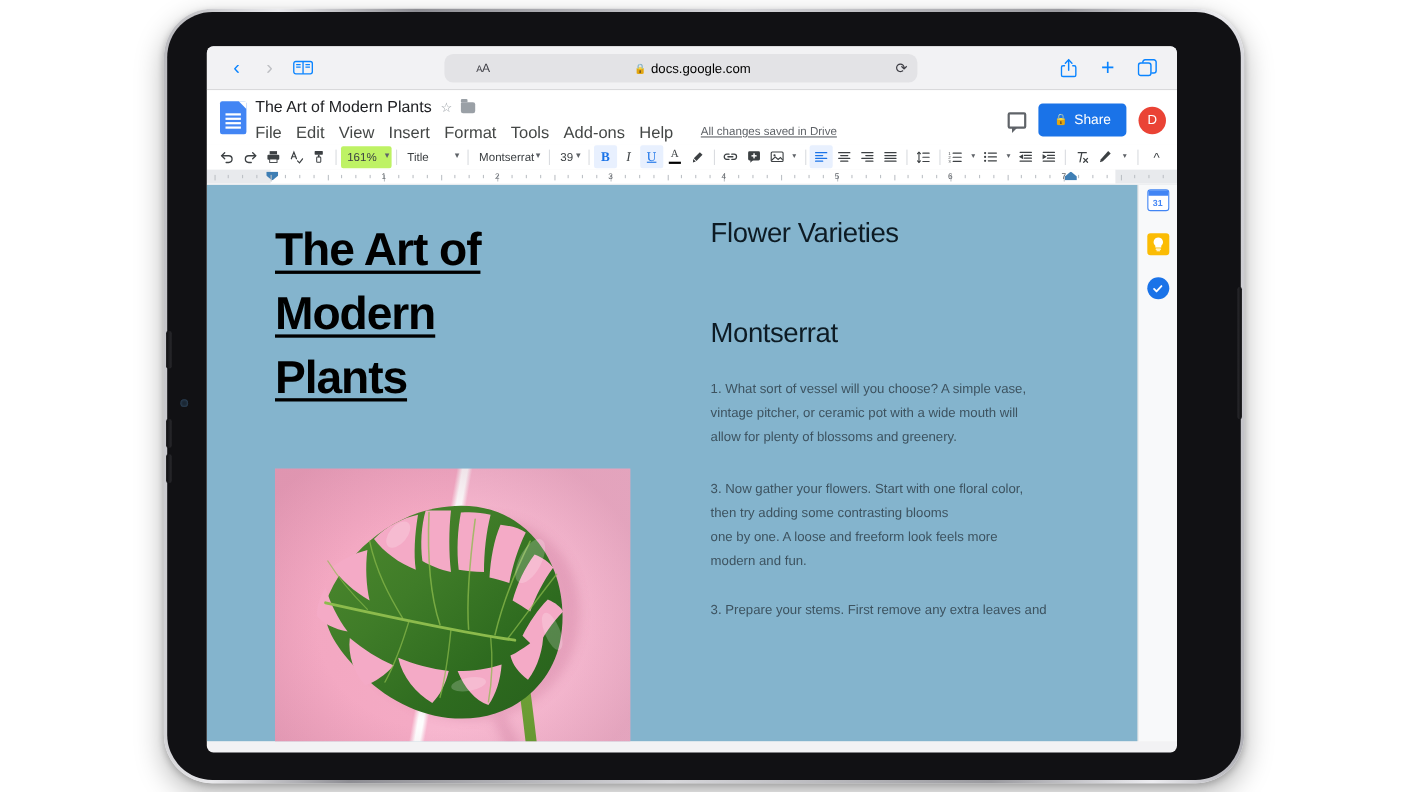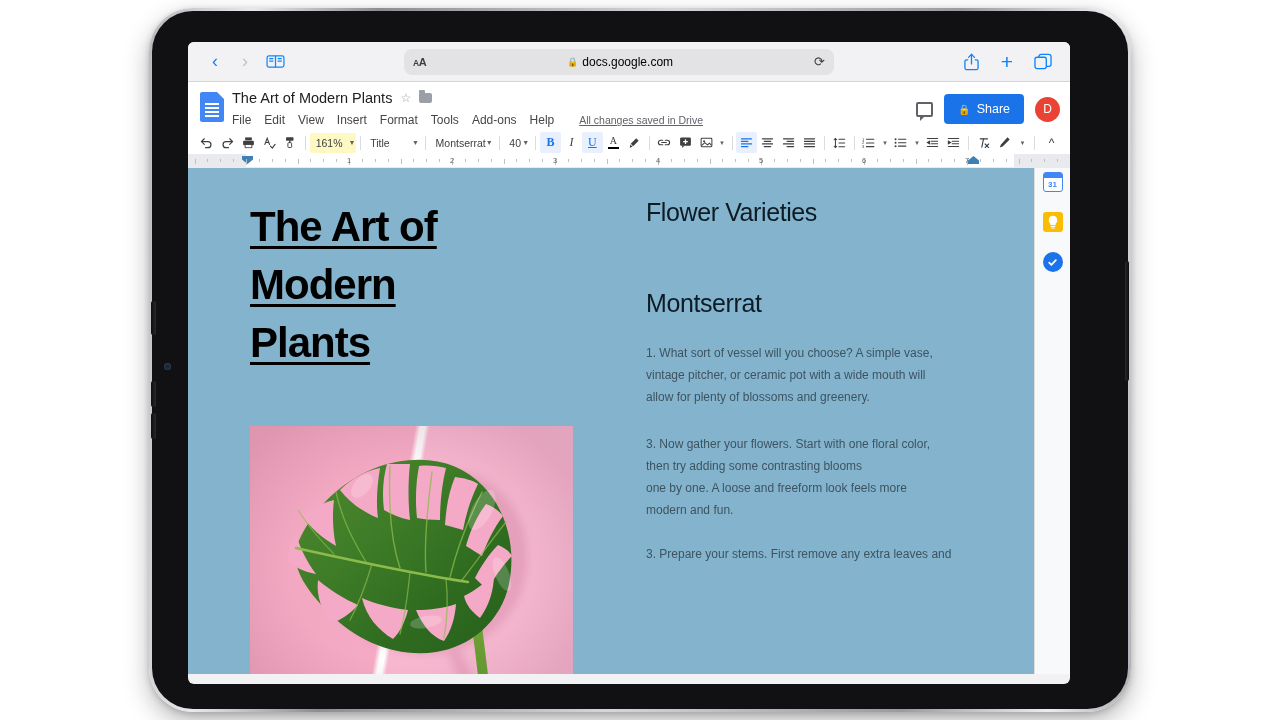--- a/index.html
+++ b/index.html
@@ -78,21 +78,21 @@
     width:30px; height:30px; display:flex; align-items:center; justify-content:center;
     color:#0a84ff; font-size:18px;
   }
   .nav-icon.disabled { color:#bfc0c4; }
   #address-field {
     flex: 0 0 430px; margin: 0 auto;
     height:26px; background:#e3e3e6; border-radius:8px;
     display:flex; align-items:center; padding:0 9px;
     position:relative;
   }
-  #aa-button { font-size:11px; color:#3c3c43; letter-spacing:-.5px; font-weight:700;}
+  #aa-button { font-size:11px; color:#3c3c43; letter-spacing:-.5px; font-weight:400;margin-left:20px;}
   #aa-button .small { font-size:8.5px; }
   #url-wrap { flex:1; display:flex; align-items:center; justify-content:center; gap:4px; }
   #lock-icon { font-size:9px; color:#3c3c43; }
   #url-text { font-size:12px; color:#000; }
   #reload-icon { font-size:13px; color:#3c3c43; }
   #safari-actions { display:flex; align-items:center; gap:6px; margin-left:8px; }
 
   
   #docs-header {
     background:#fff; padding:6px 10px 3px 10px;
@@ -113,21 +113,21 @@
     background:#fff;
     box-shadow:0 4px 0 #fff, 0 8px 0 #fff, 0 12px 0 #fff;
   }
   #docs-title-block { flex:1; min-width:0; }
   #title-row { display:flex; align-items:center; gap:8px; height:19px; }
   #doc-title { font-size:14.5px; color:#202124; }
   .title-icon { color:#9aa0a6; font-size:12px; }
   #folder-icon { width:13px; height:10px; background:#9aa0a6; border-radius:1px 2px 2px 2px; position:relative; }
   #folder-icon::before{content:'';position:absolute;left:0;top:-3px;width:6px;height:3px;background:#9aa0a6;border-radius:1px 1px 0 0;}
   #menu-row { display:flex; align-items:center; gap:13px; margin-top:5px; height:16px; }
-  .menu-item { font-size:12px; color:#444746; cursor:default; }
+  .menu-item { font-size:15px; color:#444746; cursor:default; }
   #save-status { font-size:10.5px; color:#5f6368; text-decoration:underline; margin-left:12px; }
   #header-actions { display:flex; align-items:center; gap:11px; padding-top:6px; }
   #comment-icon { width:17px; height:15px; border:2px solid #5f6368; border-radius:2px; position:relative; }
   #comment-icon::after{content:'';position:absolute;left:2px;bottom:-6px;border-width:5px 5px 0 0;border-style:solid;border-color:#5f6368 transparent transparent transparent;}
   #share-button {
     background:#1a73e8; color:#fff; border-radius:4px;
     height:30px; padding:0 14px; display:flex; align-items:center; gap:6px;
     font-size:12.5px; font-weight:500; border:none;
   }
   #share-lock { font-size:10px; }
@@ -141,21 +141,21 @@
   #docs-toolbar {
     height:23px; background:#fff; display:flex; align-items:center;
     padding:0 8px; gap:0; font-size:11px; color:#3c4043;
   }
   .tb { height:21px; min-width:21px; display:flex; align-items:center; justify-content:center;
         color:#3c4043; font-size:12px; border-radius:2px; }
   .tb.active { color:#1a73e8; background:#e8f0fe; }
   .tb-sep { width:1px; height:14px; background:#dadce0; margin:0 4px; }
   .tb-select { display:flex; align-items:center; height:20px; padding:0 2px 0 6px; font-size:10.5px; color:#3c4043; border-radius:2px;}
   .tb-select .caret { font-size:7px; margin-left:6px; color:#5f6368;}
-  #zoom-select { background:#fef9c3; min-width:46px;justify-content:space-between; }
+  #zoom-select { background:#bef264; min-width:46px;justify-content:space-between; }
   #style-select { width:86px; }
   #font-select { width:80px; }
   #fontsize-select { width:40px; }
   #toolbar-right { margin-left:auto; display:flex; align-items:center; gap:2px; }
 
   
   #ruler {
     height:14px; background:#fff; position:relative;
     border-bottom:1px solid #e8eaed; overflow:hidden;
   }
@@ -346,21 +346,21 @@
           <span>Title</span>
           <span class="caret" style="margin-left:auto">▼</span>
         </span>
         <span class="tb-sep"></span>
         <span class="tb-select" id="font-select">
           <span>Montserrat</span>
           <span class="caret" style="margin-left:auto">▼</span>
         </span>
         <span class="tb-sep"></span>
         <span class="tb-select" id="fontsize-select">
-          <span>40</span>
+          <span>39</span>
           <span class="caret" style="margin-left:auto">▼</span>
         </span>
         <span class="tb-sep"></span>
 
         <span class="tb active" style="font-weight:700;font-family:'Liberation Serif',serif;">
             <span>B</span>
           </span>
         <span class="tb" style="font-style:italic;font-family:'Liberation Serif',serif;">
             <span>I</span>
           </span>

